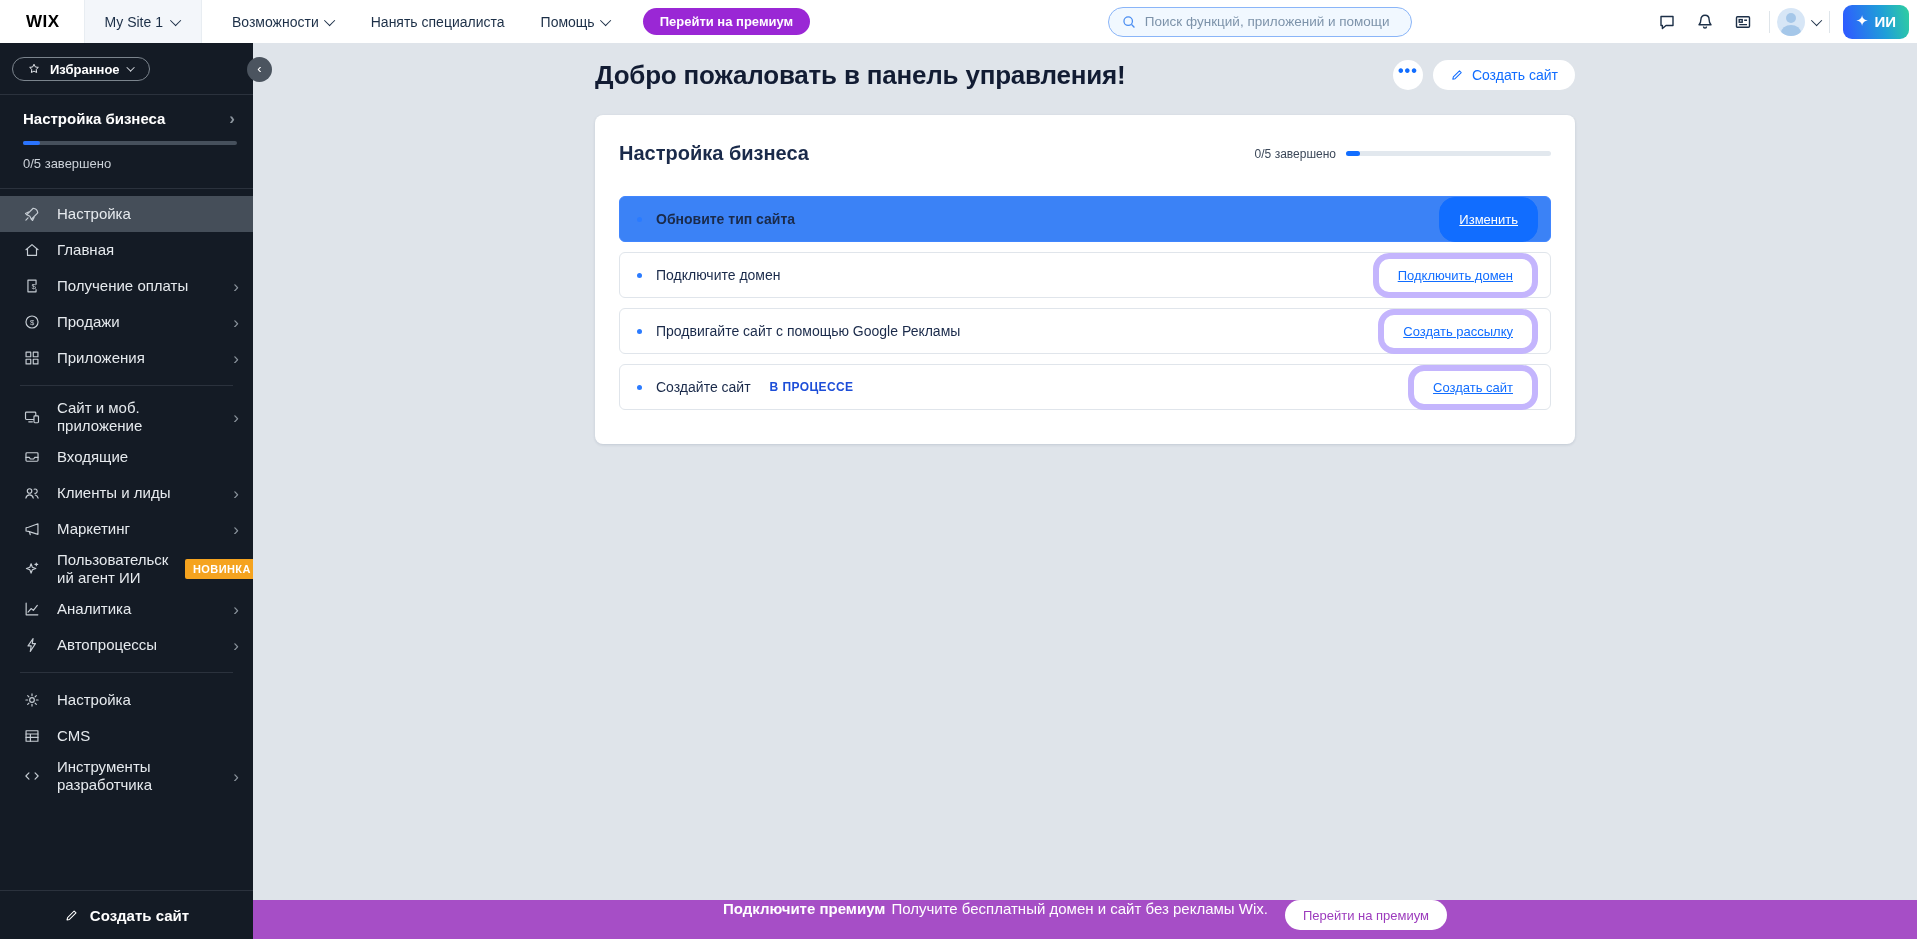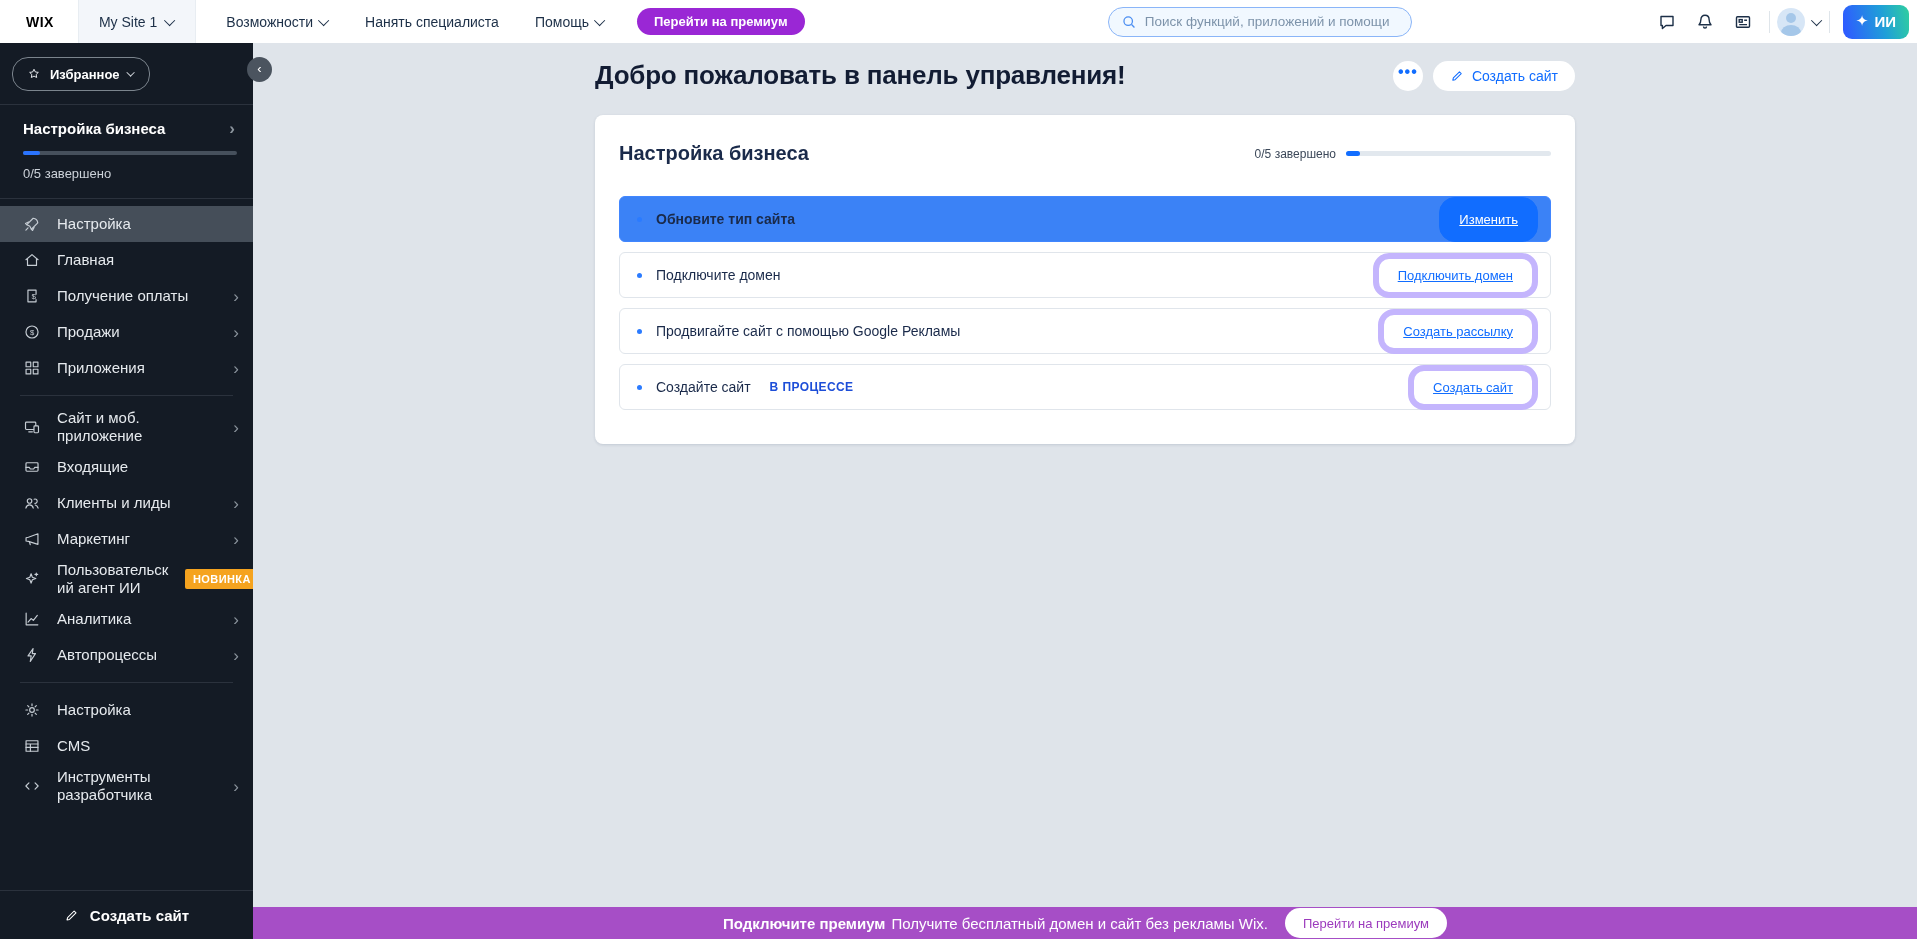--- a/index.html
+++ b/index.html
@@ -1,20 +1,20 @@
 <!DOCTYPE html>
 <html><head>
 <meta charset="utf-8">
 <style>
   * { margin:0; padding:0; box-sizing:border-box; font-family:"Liberation Sans","DejaVu Sans",sans-serif; }
   html,body { width:1917px; height:939px; overflow:hidden; background:#dfe4ea; }
 
   
   .topbar { position:absolute; top:0; left:0; right:0; height:43px; background:#fff; display:flex; align-items:center; z-index:5; }
-  .logo { font-size:14px; font-weight:bold; letter-spacing:.5px; color:#000; padding:0 24px 0 26px; cursor:pointer; }
+  .logo { font-size:17px; font-weight:bold; letter-spacing:.5px; color:#000; padding:0 24px 0 26px; cursor:pointer; }
   .site-switcher { height:43px; display:flex; align-items:center; gap:10px; padding:0 20px;
     background:#f3f6fa; border-left:1px solid #e8edf2; border-right:1px solid #e8edf2;
     font-size:14px; color:#1c2f47; cursor:pointer; }
   .topnav { display:flex; align-items:center; gap:36px; margin-left:30px; }
   .topnav-item { display:flex; align-items:center; gap:8px; font-size:14px; color:#1c2f47; cursor:pointer; background:none; border:none; }
   .chev-down { width:8px; height:8px; border-left:1.6px solid #1c2f47; border-bottom:1.6px solid #1c2f47;
     transform:rotate(-45deg) translateY(-2px); display:inline-block; }
   .premium-btn { margin-left:32px; height:27px; border:none; border-radius:15px; background:#9a27d5;
     color:#fff; font-size:13px; font-weight:bold; padding:0 17px; cursor:pointer; }
   .search-box { margin-left:auto; margin-right:236px; width:304px; height:30px; border:1px solid #8ab5f8;
@@ -31,21 +31,21 @@
   .avatar::before { content:""; position:absolute; top:5px; left:9px; width:10px; height:10px; border-radius:50%; background:#a5c7e9; }
   .avatar::after { content:""; position:absolute; top:17px; left:4px; width:20px; height:16px; border-radius:50%; background:#a5c7e9; }
   .ai-btn { height:34px; margin:0 8px 0 6px; border:none; border-radius:9px; padding:0 13px;
     background:linear-gradient(78deg,#2e5cff 5%,#1f9fd8 60%,#2fcf9f 100%);
     color:#fff; font-size:15px; font-weight:bold; display:flex; align-items:center; gap:6px; cursor:pointer; }
   .sparkle { font-size:15px; line-height:1; position:relative; top:-1px; }
 
   
   .sidebar { position:absolute; top:43px; left:0; bottom:0; width:253px; background:#141b25; color:#e6eaee;
     display:flex; flex-direction:column; z-index:4; }
-  .fav-pill { margin:14px 12px 13px; width:max-content; height:34px; display:flex; align-items:center; gap:9px;
+  .fav-pill { margin:14px 12px 13px; width:max-content; height:24px; display:flex; align-items:center; gap:9px;
     border:1px solid #7b848d; border-radius:16px; padding:0 14px; background:none; color:#fff;
     font-size:13px; font-weight:bold; cursor:pointer; }
   .fav-pill .chev-down { border-color:#cfd4da; width:6px; height:6px; }
   .fav-pill svg { color:#e6eaee; }
   .sb-divider { height:1px; background:#2b323d; flex:none; }
   .setup-block { padding:15px 16px 17px 23px; cursor:pointer; }
   .setup-title-row { display:flex; align-items:center; justify-content:space-between; font-size:15px; font-weight:bold; color:#fff; }
   .setup-title-row .si-chev { margin-right:2px; }
   .setup-track { margin-top:14px; height:4px; width:214px; background:#46505c; border-radius:2px; }
   .setup-fill { height:4px; background:#2a74ff; border-radius:2px; }
@@ -66,21 +66,21 @@
   .sb-bottom { flex:none; height:49px; border-top:1px solid #2b323d; display:flex; align-items:center;
     justify-content:center; gap:11px; font-size:15px; font-weight:bold; color:#fff; background:none; border-left:none;
     border-right:none; border-bottom:none; cursor:pointer; width:100%; }
   .collapse-btn { position:absolute; left:247px; top:57px; width:25px; height:25px; border-radius:50%;
     background:#4b545f; color:#fff; border:none; z-index:6; display:flex; align-items:center; justify-content:center;
     font-size:13px; cursor:pointer; padding-bottom:2px; }
 
   
   .main { position:absolute; top:43px; left:253px; right:0; bottom:49px; overflow:hidden; }
   .content { width:980px; margin:0 auto; }
-  .page-head { display:flex; align-items:flex-end; margin:17px 0 24px; }
+  .page-head { display:flex; align-items:flex-start; margin:17px 0 24px; }
   .page-title { font-size:26px; font-weight:bold; color:#121c33; letter-spacing:-.2px; }
   .head-actions { margin-left:auto; display:flex; align-items:center; gap:10px; }
   .ellipsis-btn { width:30px; height:30px; border-radius:50%; border:none; background:#fff; color:#116dff;
     font-size:16px; font-weight:bold; letter-spacing:1px; cursor:pointer; line-height:0; padding-bottom:8px; }
   .create-site-pill { height:30px; border:none; border-radius:16px; background:#fff; color:#116dff;
     font-size:14px; display:flex; align-items:center; gap:8px; padding:0 17px; cursor:pointer; }
   .create-site-pill svg, .sb-bottom svg { color:currentColor; }
 
   .card { background:#fff; border-radius:8px; box-shadow:0 1px 3px rgba(23,43,77,.14); padding:27px 24px 24px; }
   .card-head { display:flex; align-items:center; margin-bottom:31px; }
@@ -95,22 +95,22 @@
   .task.active { background:#3b82f6; border-color:#4186ff; }
   .bullet { width:5px; height:5px; border-radius:50%; background:#2b7bff; margin-right:14px; flex:none; }
   .task-label { font-size:14px; color:#1a2a4a; }
   .task.active .task-label { font-weight:bold; }
   .task-tag { font-size:12px; font-weight:bold; color:#1d4ed8; letter-spacing:.4px; margin-left:19px; }
   .task-btn { margin-left:auto; height:45px; border-radius:16px; font-size:13px; padding:0 19px; cursor:pointer;text-decoration:underline; }
   .task-btn.primary { background:#116dff; border:1px solid #116dff; color:#fff; }
   .task-btn.secondary { background:#fff; border:6px solid #c4b5fd; color:#116dff; }
 
   
-  .banner { position:absolute; left:253px; right:0; bottom:0; height:32px; background:#a64ec6;
-    display:flex; align-items:center; justify-content:center; color:#fff; font-size:15px; }
+  .banner { position:absolute; left:253px; right:0; bottom:0; height:39px; background:#a64ec6;
+    display:flex; justify-content:center; color:#fff; font-size:15px; }
   .banner b { margin-right:6px; }
   .banner-btn { margin-left:17px; height:30px; border:none; border-radius:16px; background:#fff;
     color:#9c3bbd; font-size:13px; padding:0 18px; cursor:pointer; }
 </style>
 </head>
 <body>
 
 <header class="topbar">
   <div class="logo">WIX</div>
   <div class="site-switcher">

